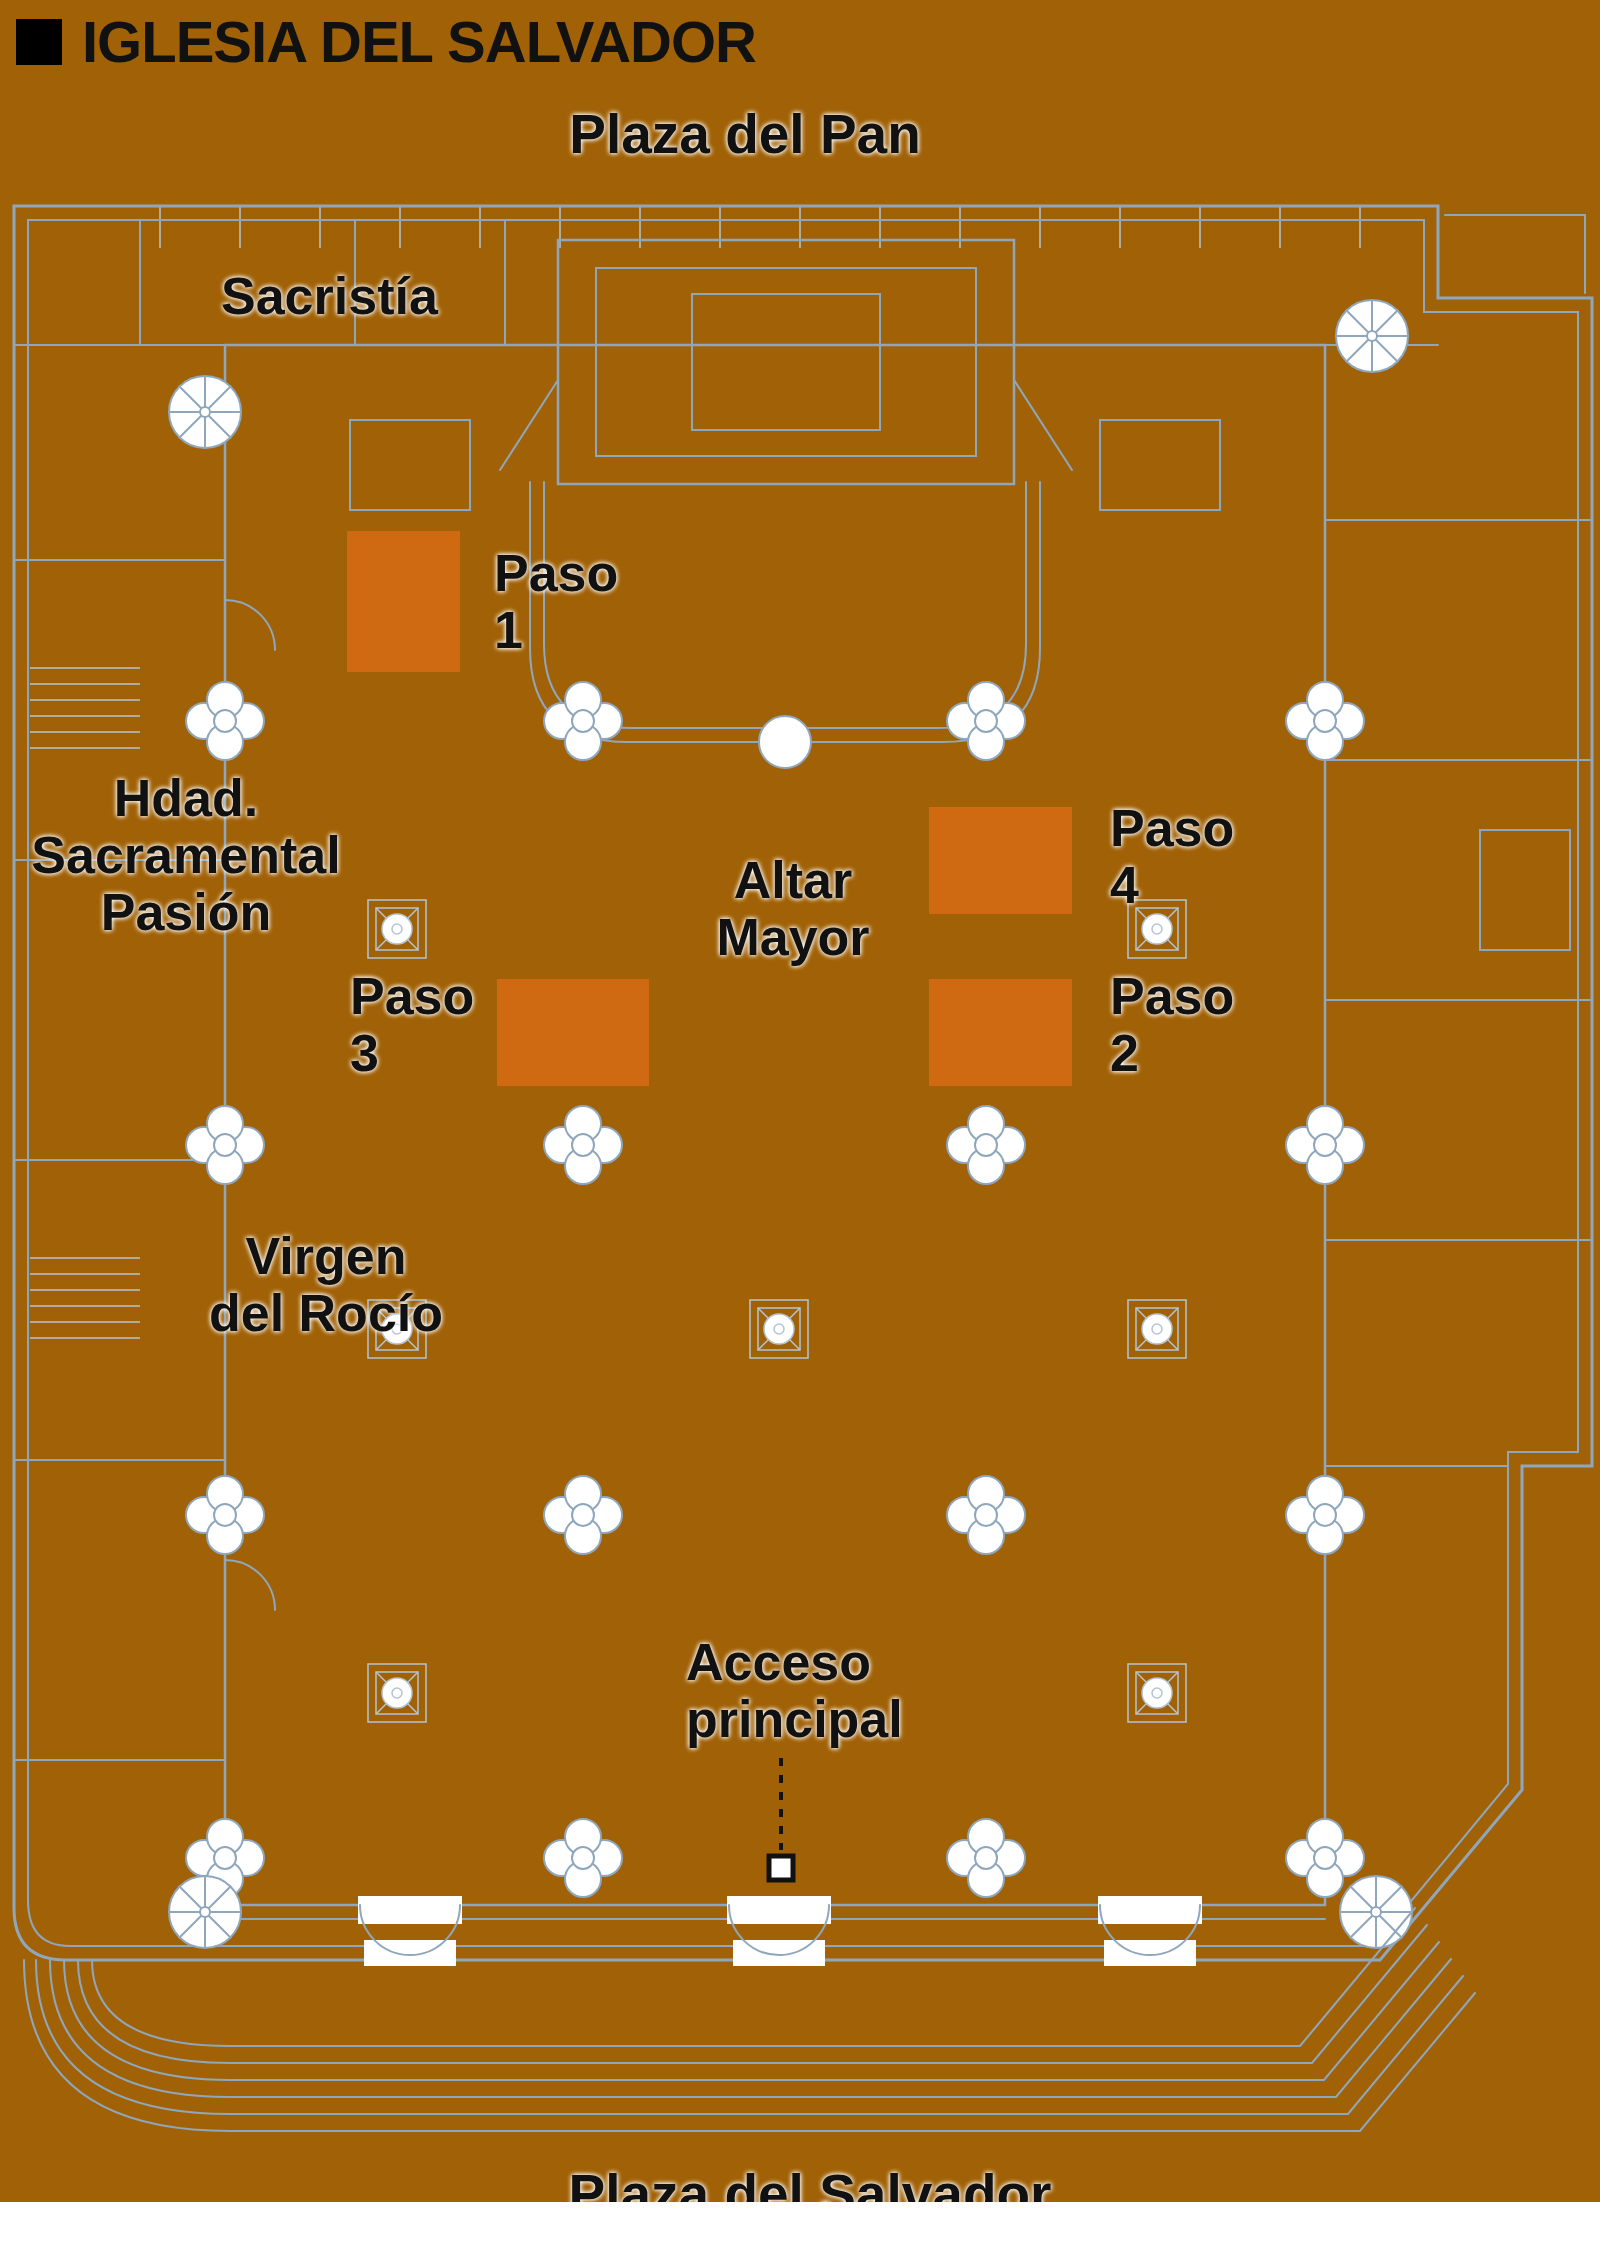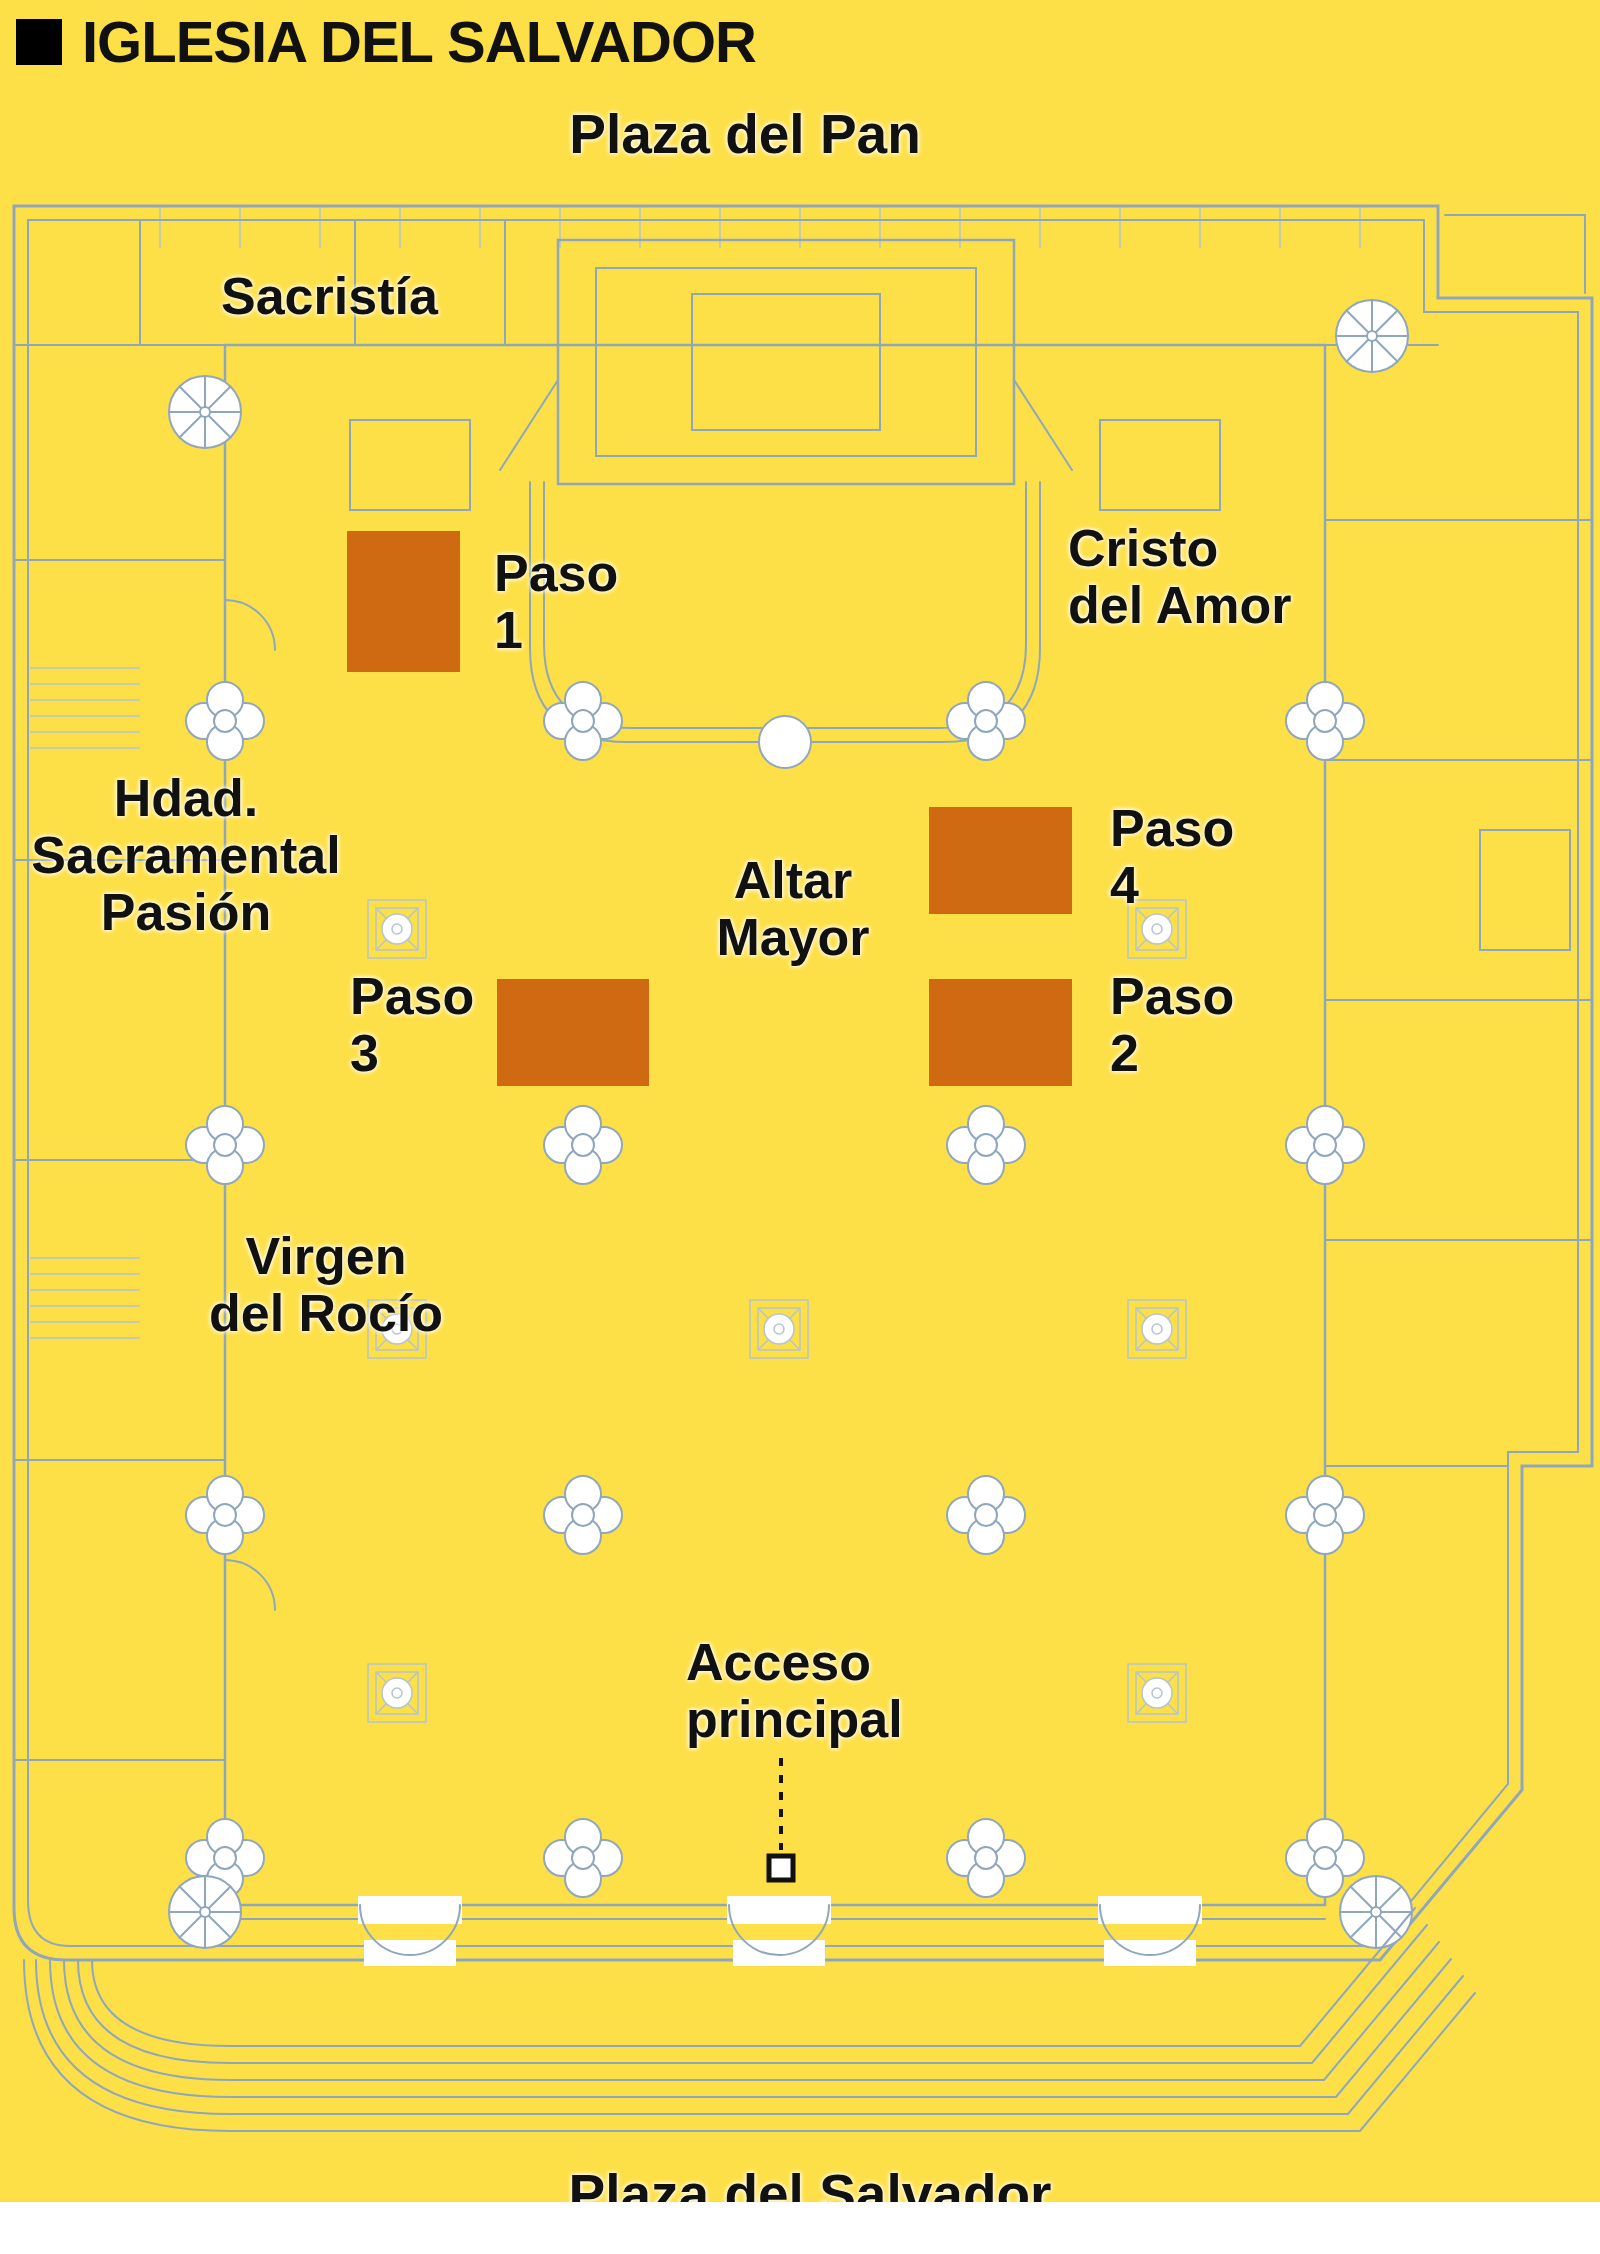--- a/index.html
+++ b/index.html
@@ -1,17 +1,17 @@
 <!DOCTYPE html>
 <html><head>
 <meta charset="utf-8">
 <style>
   html,body{margin:0;padding:0;background:#ffffff;}
   .page{
-    position:relative;width:1600px;height:2202px;background:#fde047;
+    position:relative;width:1600px;height:2202px;background:#a16207;
     font-family:"Liberation Sans", sans-serif;color:#111;overflow:hidden;
   }
   .titlebar{
     position:absolute;left:16px;top:8px;display:flex;align-items:center;gap:20px;
   }
   .title-square{width:46px;height:46px;background:#000;flex:0 0 auto;}
   .title-text{font-size:58px;font-weight:800;letter-spacing:-1px;white-space:nowrap;}
   .lbl{
     position:absolute;font-size:52px;font-weight:700;line-height:1.1;
     white-space:pre-line;color:#111;
@@ -168,22 +168,20 @@
       <rect x="769" y="1856" width="24" height="24" fill="#ffffff" stroke="#111111" stroke-width="5"></rect>
     </g>
   </svg>
 
   <div class="lbl street" style="left:450px;top:104px;width:590px;">Plaza del Pan</div>
   <div class="lbl street" style="left:510px;top:2164px;width:600px;">Plaza del Salvador</div>
 
   <div class="lbl" style="left:221px;top:268px;">Sacristía</div>
   <div class="lbl" style="left:494px;top:545px;">Paso
 1</div>
-  <div class="lbl" style="left:1068px;top:520px;">Cristo
-del Amor</div>
   <div class="lbl center" style="left:683px;top:852px;width:220px;">Altar
 Mayor</div>
   <div class="lbl center" style="left:10px;top:770px;width:352px;">Hdad.
 Sacramental
 Pasión</div>
   <div class="lbl" style="left:1110px;top:800px;">Paso
 4</div>
   <div class="lbl" style="left:1110px;top:968px;">Paso
 2</div>
   <div class="lbl" style="left:350px;top:968px;">Paso

